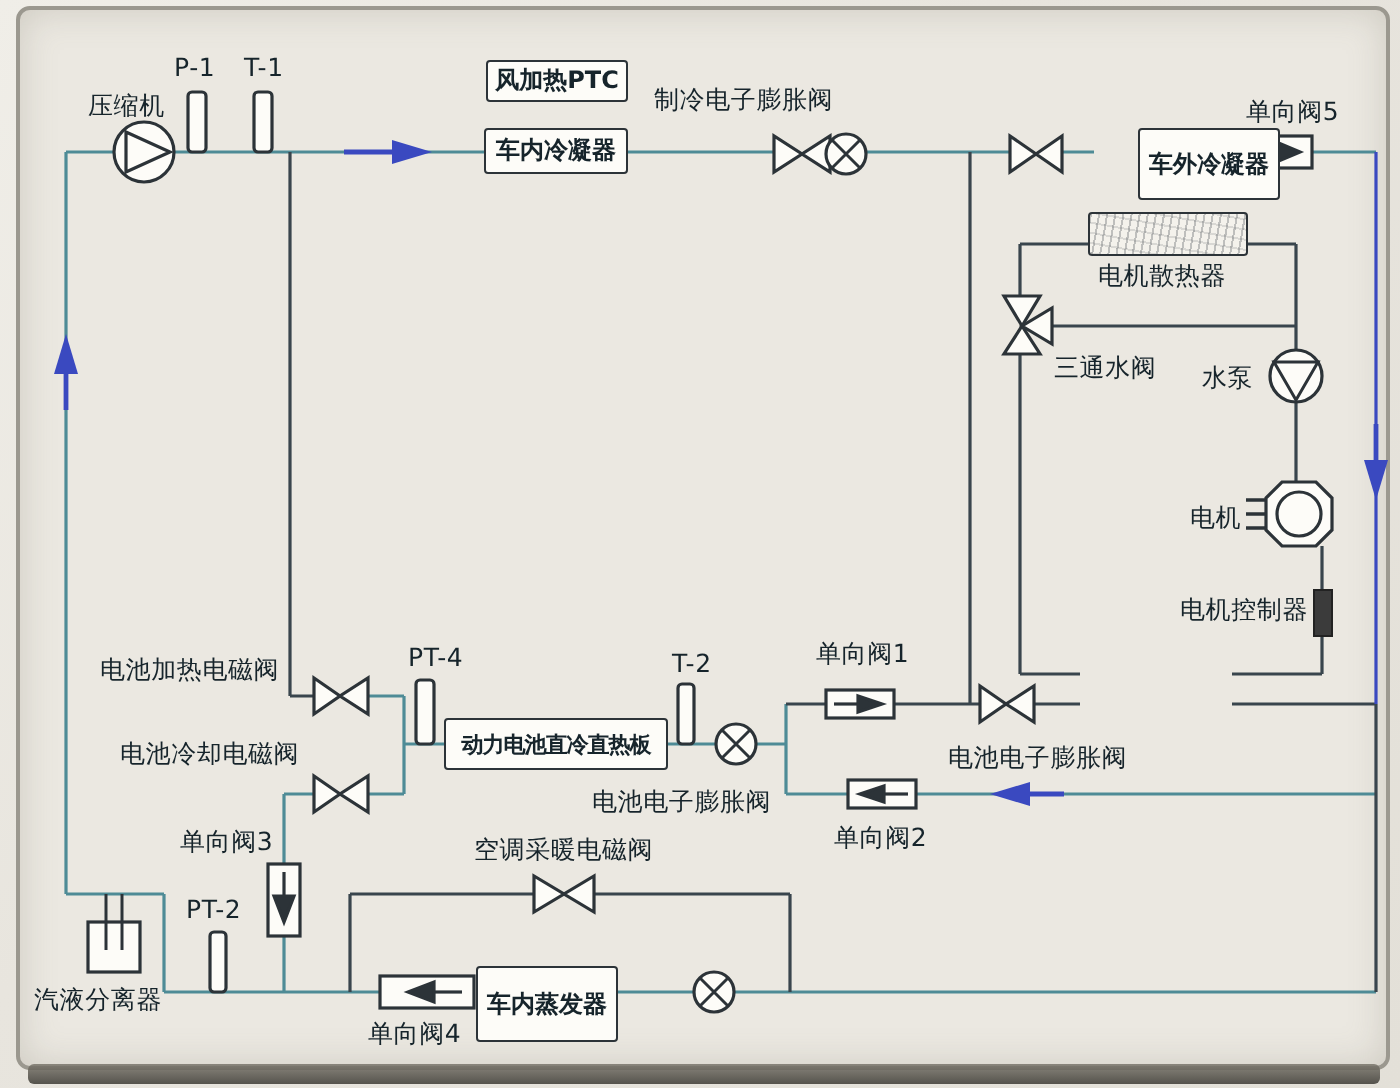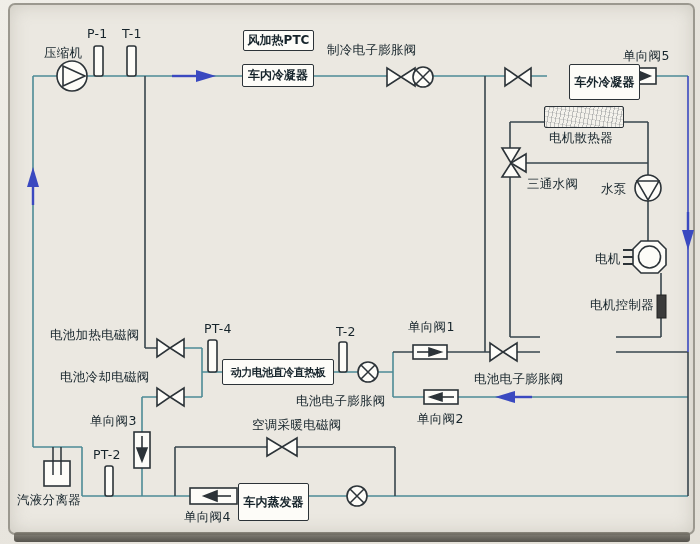--- a/index.html
+++ b/index.html
@@ -213,18 +213,18 @@
   <div class="lbl" style="left:50px;top:327px">电池加热电磁阀</div>
   <div class="lbl" style="left:60px;top:369px">电池冷却电磁阀</div>
   <div class="lbl" style="left:204px;top:321px">PT-4</div>
   <div class="lbl" style="left:336px;top:324px">T-2</div>
   <div class="lbl" style="left:408px;top:319px">单向阀1</div>
   <div class="lbl" style="left:296px;top:393px">电池电子膨胀阀</div>
   <div class="lbl" style="left:474px;top:371px">电池电子膨胀阀</div>
   <div class="lbl" style="left:417px;top:411px">单向阀2</div>
   <div class="lbl" style="left:90px;top:413px">单向阀3</div>
   <div class="lbl" style="left:93px;top:447px">PT-2</div>
-  <div class="lbl" style="left:252px;top:417px">空调采暖电磁阀</div>
+  <div class="lbl" style="left:237px;top:417px">空调采暖电磁阀</div>
   <div class="lbl" style="left:17px;top:492px">汽液分离器</div>
   <div class="lbl" style="left:184px;top:509px">单向阀4</div>
 
   <div class="band"></div>
 </div>
 
 </body></html>

